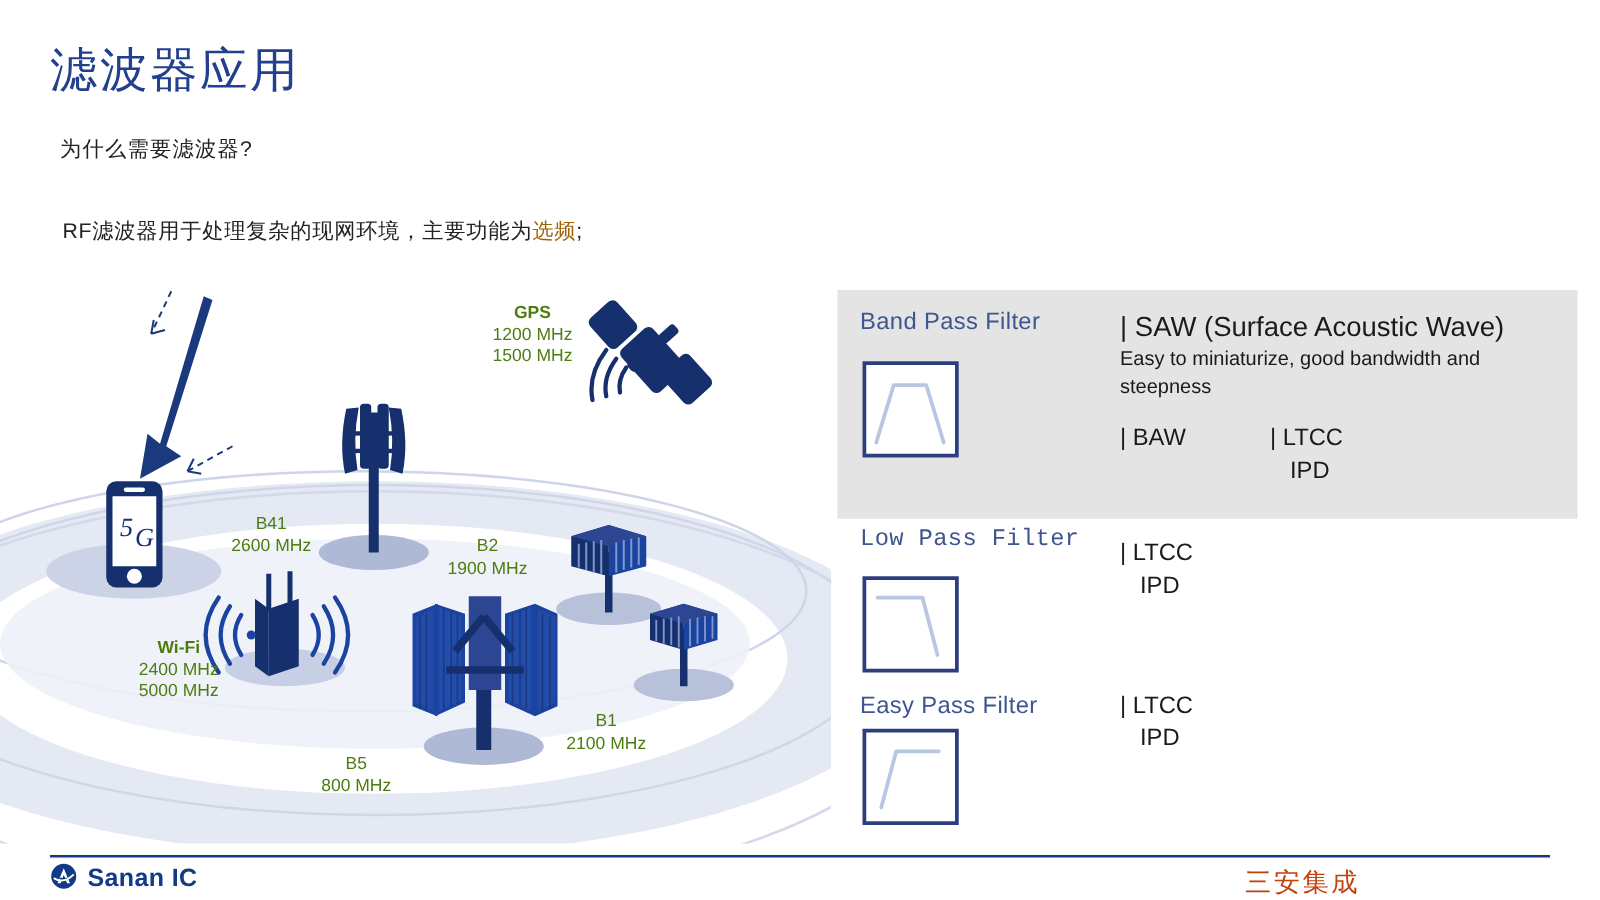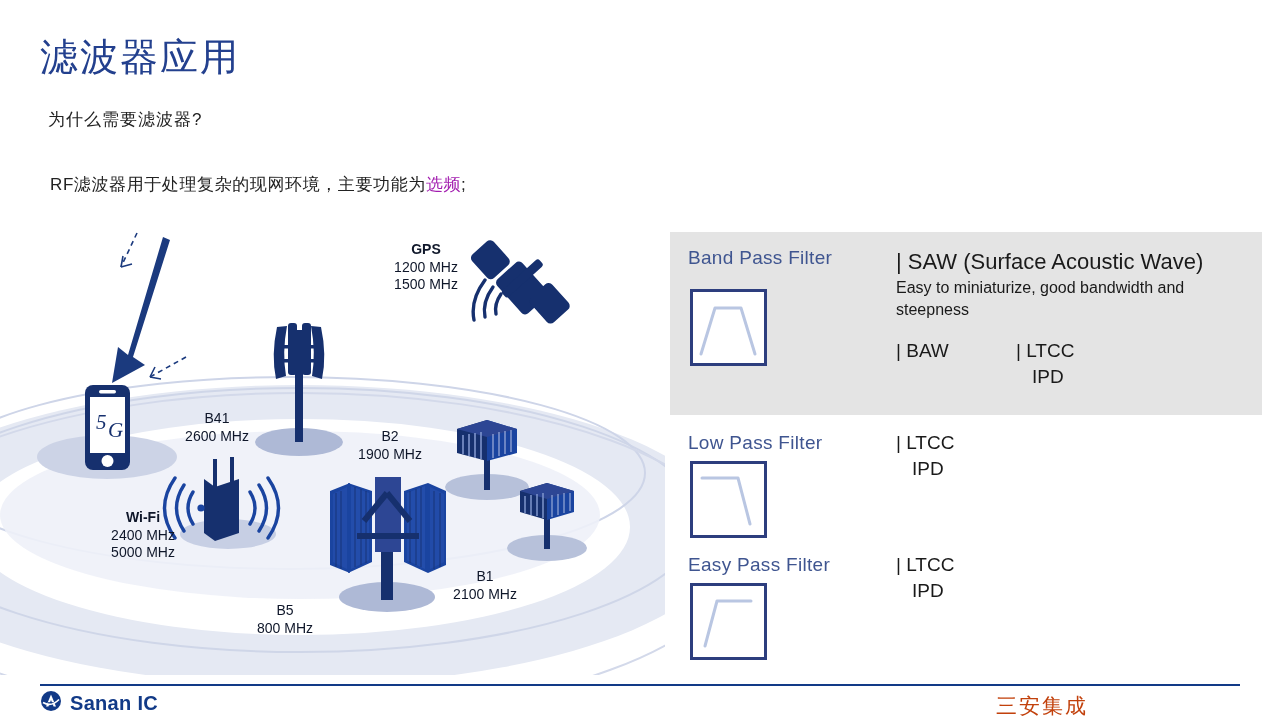--- a/index.html
+++ b/index.html
@@ -21,21 +21,21 @@
     font-size:17px;color:#222;letter-spacing:1px;
   }
   .lead-left{
     position:absolute;left:50px;top:173px;
     font-size:17px;color:#222;letter-spacing:.6px;white-space:nowrap;
   }
   .lead-right{
     position:absolute;left:680px;top:173px;
     font-size:17px;color:#222;letter-spacing:.6px;white-space:nowrap;
   }
-  .accent{color:#a21caf;}
+  .accent{color:#a16207;}
 
   
   .panel-bpf{
     position:absolute;left:670px;top:232px;width:592px;height:183px;
     background:#e4e4e4;
   }
   .filter-row{position:absolute;}
   .f-name{
     position:absolute;font-size:19px;color:#3f5590;letter-spacing:.3px;white-space:nowrap;
   }
@@ -46,21 +46,21 @@
   .f-icon svg{display:block;width:100%;height:100%;}
   .spec{position:absolute;font-size:17px;color:#1a1a1a;white-space:nowrap;}
   .spec-desc{
     position:absolute;font-size:16px;color:#1a1a1a;width:340px;line-height:1.35;
   }
 
   
   .illus{position:absolute;left:0;top:215px;width:665px;height:460px;overflow:hidden;}
   .illus svg{display:block;}
   .ill-label{
-    position:absolute;text-align:center;font-size:14px;color:#0f172a;line-height:1.25;
+    position:absolute;text-align:center;font-size:14px;color:#4d7c0f;line-height:1.25;
     white-space:nowrap;
   }
   .ill-label b{font-weight:bold;display:block;}
   .ill-label .nm{font-weight:normal;display:block;}
 
   
   .footer-rule{
     position:absolute;left:40px;top:684px;width:1200px;height:2px;background:#123a87;
   }
   .footer-left{
@@ -99,21 +99,21 @@
     </div>
 
     <div class="spec" style="left:896px;top:249px;font-size:22px;">| SAW (Surface Acoustic Wave)</div>
     <div class="spec-desc" style="left:896px;top:277px;">Easy to miniaturize, good bandwidth and steepness</div>
     <div class="spec" style="left:896px;top:340px;font-size:19px;">| BAW</div>
     <div class="spec" style="left:1016px;top:340px;font-size:19px;">| LTCC</div>
     <div class="spec" style="left:1032px;top:366px;font-size:19px;">IPD</div>
   </div>
 
   <div class="filter-row">
-    <div class="f-name" style="left:688px;top:432px;">Low Pass Filter</div>
+    <div class="f-name" style="left:688px;top:420px;font-family:Liberation Mono, monospace;">Low Pass Filter</div>
 
     <div class="f-icon" style="left:690px;top:461px;">
       <svg viewBox="0 0 71 71" preserveAspectRatio="none" aria-hidden="true">
         <polyline points="9,14 45,14 57,60" fill="none" stroke="#b9c6e2" stroke-width="3" stroke-linejoin="round" stroke-linecap="round"></polyline>
       </svg>
     </div>
 
     <div class="spec" style="left:896px;top:432px;font-size:19px;">| LTCC</div>
     <div class="spec" style="left:912px;top:458px;font-size:19px;">IPD</div>
   </div>

